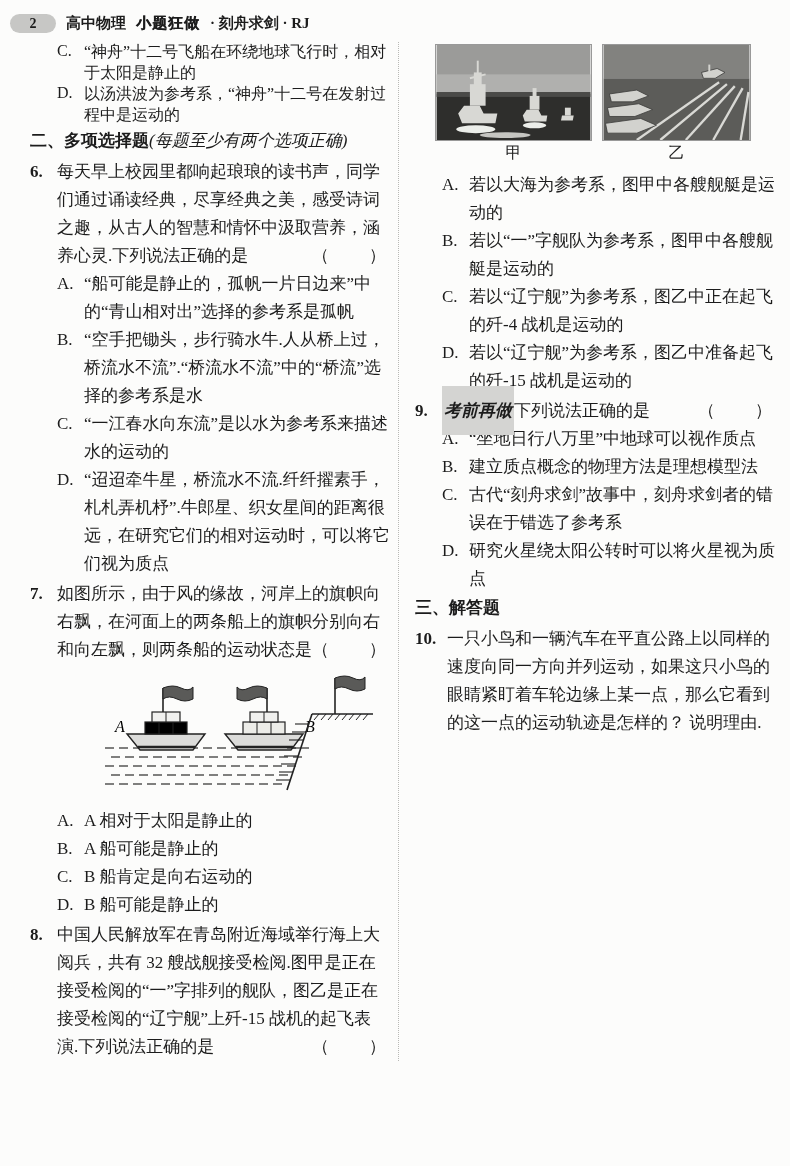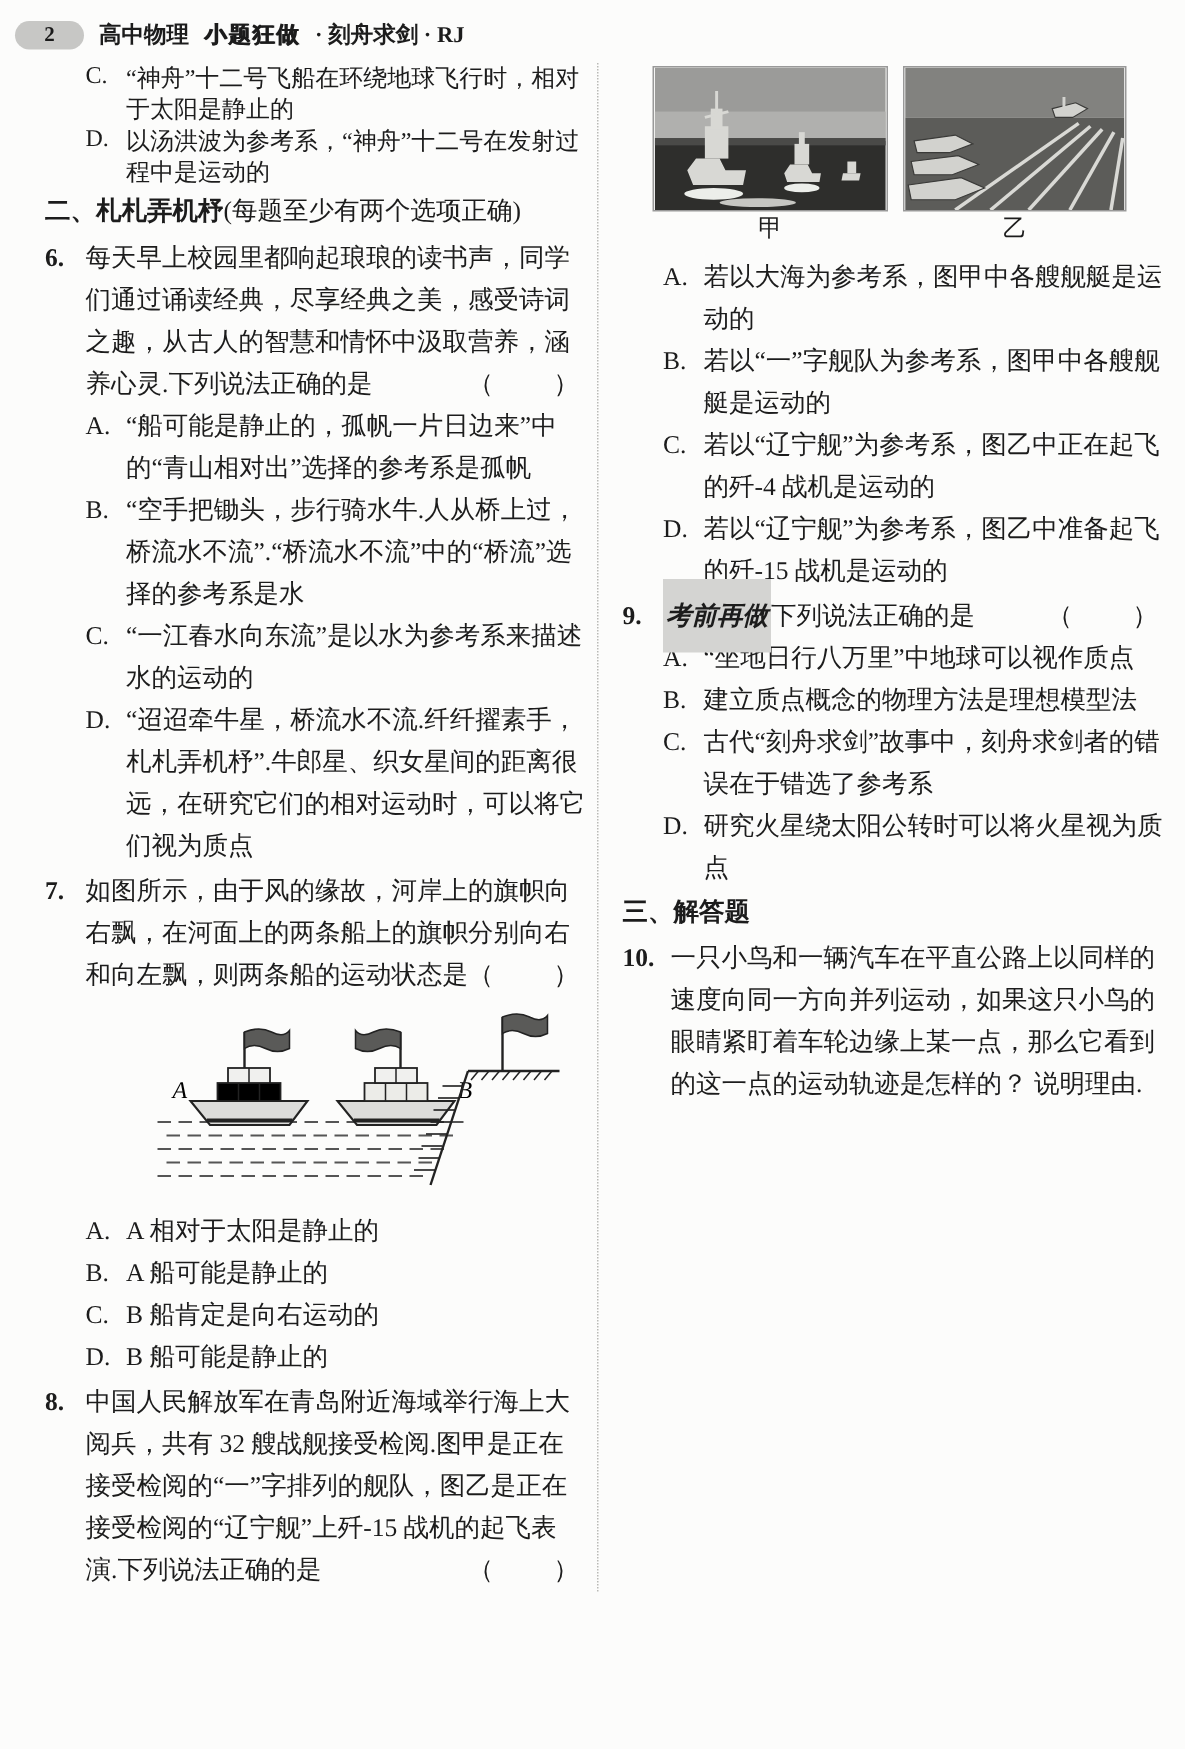--- a/index.html
+++ b/index.html
@@ -30,21 +30,21 @@
   .stem { position:relative; }
   .bracket { position:absolute; right:2px; bottom:0; letter-spacing:2px; }
   .opt { display:flex; }
   .optlabel { min-width:27px; }
   .opttext { flex:1; }
   .leftover-opts { margin-left:27px; }
   .section-title {
     font-family:"Liberation Sans", sans-serif;
     font-weight:bold; font-size:17px; line-height:30px;
   }
-  .section-note { font-weight:normal; font-family:"Liberation Serif", serif; }
+  .section-note { font-weight:normal; font-style:italic; font-family:"Liberation Serif", serif; }
   .badge { background:#d4d4d2; padding:15px 2px; font-style:italic; font-weight:bold; }
   
   .fig7 { margin:8px 0 4px 40px; }
   .photos { display:flex; gap:10px; margin:2px 0 6px 20px; }
   .photo { text-align:center; }
   .photo svg { display:block; border:1px solid #999; }
   .caption { font-size:16px; line-height:24px; }
 </style>
 </head>
 <body>
@@ -67,21 +67,21 @@
           <span class="optlabel">C.</span>
           <span class="opttext">“神舟”十二号飞船在环绕地球飞行时，相对于太阳是静止的</span>
         </div>
         <div class="opt">
           <span class="optlabel">D.</span>
           <span class="opttext">以汤洪波为参考系，“神舟”十二号在发射过程中是运动的</span>
         </div>
       </div>
 
       <div class="section-title">
-        <span>二、札札弄机杼</span><span class="section-note">(每题至少有两个选项正确)</span>
+        <span>二、多项选择题</span><span class="section-note">(每题至少有两个选项正确)</span>
       </div>
 
       <div class="q">
         <span class="qnum">6.</span>
         <div class="qbody">
           <div class="stem">
             <span>每天早上校园里都响起琅琅的读书声，同学们通过诵读经典，尽享经典之美，感受诗词之趣，从古人的智慧和情怀中汲取营养，涵养心灵.下列说法正确的是</span>
             <span class="bracket">（　　）</span>
           </div>
           <div class="opt">

